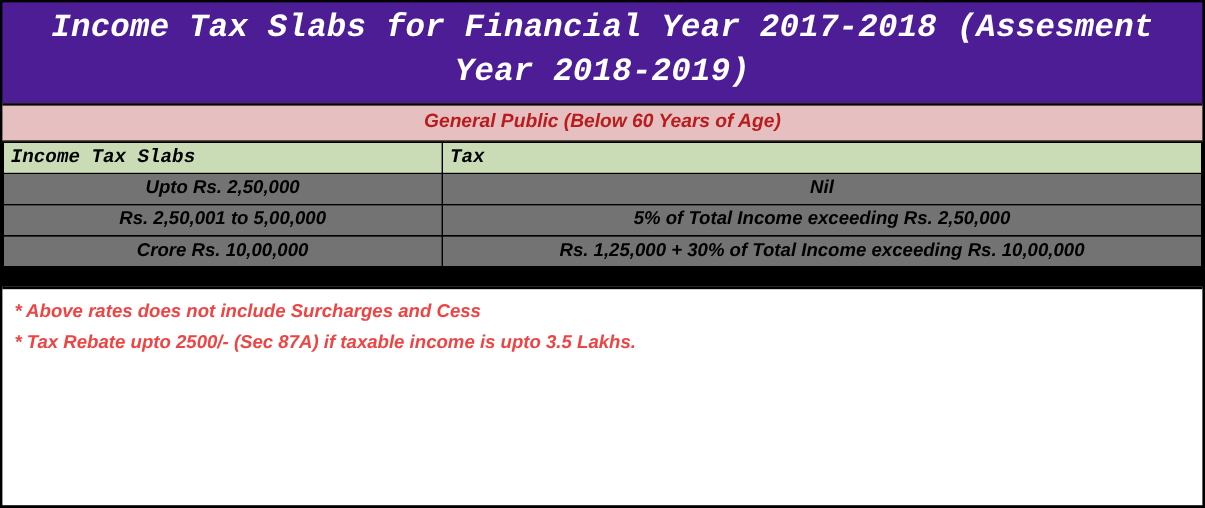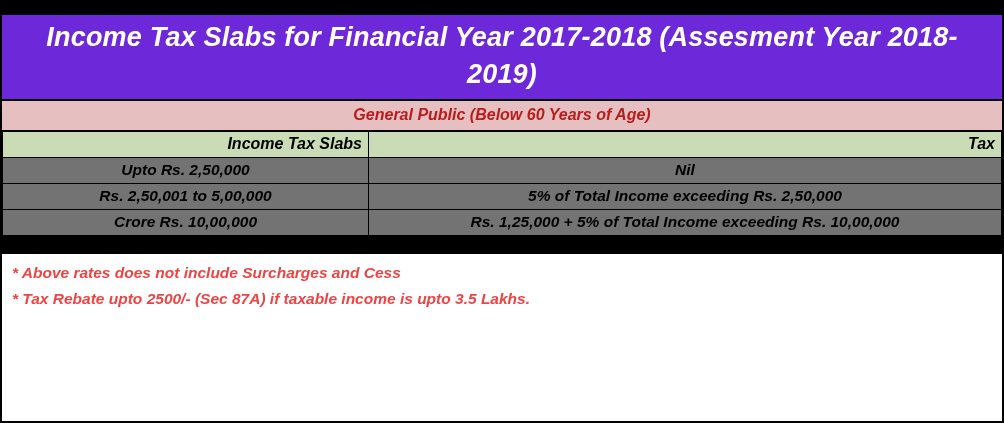--- a/index.html
+++ b/index.html
@@ -16,31 +16,30 @@
   .sheet {
     width: 1004px;
     height: 423px;
     background: #000000;
     box-sizing: border-box;
     border: 2px solid #000000;
     display: flex;
     flex-direction: column;
   }
   .title-bar {
-    background: #6d28d9;
+    background: #4c1d95;
     color: #ffffff;
     text-align: center;
-    font-family: Liberation Sans, sans-serif;
+    font-family: Liberation Mono, monospace;
     font-style: italic;
     font-weight: bold;
     font-size: 27px;
     line-height: 37px;
     padding: 4px 24px 6px 24px;
     letter-spacing: 0.2px;
-    margin-top: 13px;
   }
   .band {
     box-sizing: border-box;
     border-top: 2px solid #000000;
     border-bottom: 1px solid #000000;
   }
   .category-band {
     background: #e6bfc1;
     text-align: center;
     font-style: italic;
@@ -62,22 +61,23 @@
     font-size: 15.5px;
     color: #000000;
     padding: 3px 6px 4px 6px;
     height: 24px;
     box-sizing: border-box;
     white-space: nowrap;
     overflow: hidden;
   }
   table.slabs th {
     background: #c9dcb5;
-    text-align: right;
+    text-align: left;
     font-size: 16px;
+    font-family: Liberation Mono, monospace;
   }
   table.slabs td {
     background: #737373;
     text-align: center;
   }
   table.slabs col.c1 { width: 366px; }
   table.slabs col.c2 { width: auto; }
   .spacer {
     background: #000000;
     height: 16px;
@@ -122,21 +122,21 @@
       <tr>
         <td>Upto Rs. 2,50,000</td>
         <td>Nil</td>
       </tr>
       <tr>
         <td>Rs. 2,50,001 to 5,00,000</td>
         <td>5% of Total Income exceeding Rs. 2,50,000</td>
       </tr>
       <tr>
         <td>Crore Rs. 10,00,000</td>
-        <td>Rs. 1,25,000 + 5% of Total Income exceeding Rs. 10,00,000</td>
+        <td>Rs. 1,25,000 + 30% of Total Income exceeding Rs. 10,00,000</td>
       </tr>
     </tbody>
   </table>
 
   <div class="spacer"></div>
 
   <div class="notes">
     <div class="note">* Above rates does not include Surcharges and Cess</div>
     <div class="note">* Tax Rebate upto 2500/- (Sec 87A) if taxable income is upto 3.5 Lakhs.</div>
   </div>

